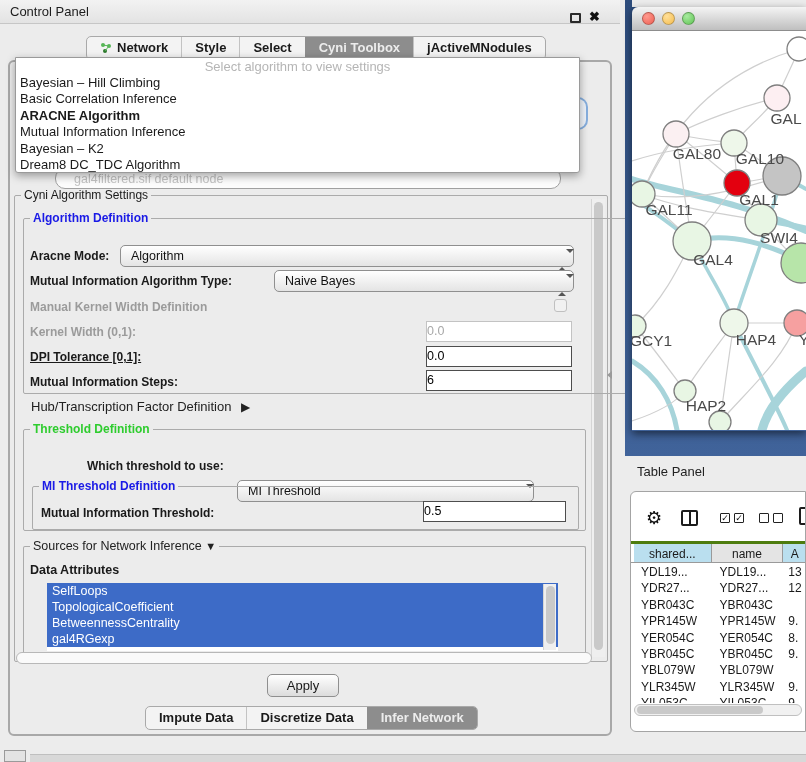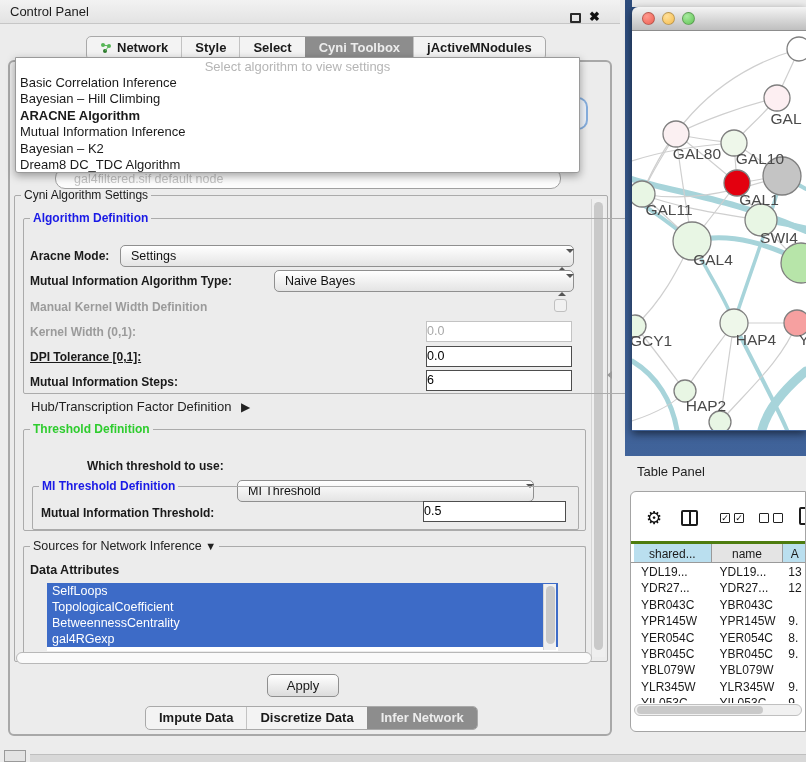--- a/index.html
+++ b/index.html
@@ -163,42 +163,42 @@
 </div>
 
 <div class="abs" id="cp-frame"></div>
 
 <div class="abs" id="focus-fragment"></div>
 <div class="abs" id="ghost-combo">gal4filtered.sif default node</div>
 
 <div class="abs" id="algo-popup">
   <div class="ph">Select algorithm to view settings</div>
   <div id="dd-items">
+      <div class="dd-item">Bayesian – Hill Climbing</div>
       <div class="dd-item">Basic Correlation Inference</div>
-      <div class="dd-item">Bayesian – Hill Climbing</div>
       <div class="dd-item sel">ARACNE Algorithm</div>
       <div class="dd-item">Mutual Information Inference</div>
       <div class="dd-item">Bayesian – K2</div>
       <div class="dd-item">Dream8 DC_TDC Algorithm</div>
     </div>
 </div>
 
 <div class="fs" id="settings-fs" style="left:14px; top:195px; width:594px; height:467px;padding-left:12px;">
   <div class="legend">Cyni Algorithm Settings</div>
 
   <div class="scroll-v" style="right:2px; top:3px; width:14px; height:458px;">
     <div class="thumb" style="top:3px; height:448px;"></div>
   </div>
 
   <div class="fs" style="left:8px; top:22px; width:664px; height:176px;">
     <div class="legend blue">Algorithm Definition</div>
 
     <div class="lbl" style="left:6px; top:30px;">Aracne Mode:</div>
     <div class="combo" style="left:96px; top:26px; width:454px;">
-      <span>Settings</span>
+      <span>Algorithm</span>
       <span class="arrows"><span class="up"></span><span class="dn"></span></span>
     </div>
 
     <div class="lbl" style="left:6px; top:55px;">Mutual Information Algorithm Type:</div>
     <div class="combo" style="left:250px; top:51px; width:300px;">
       <span>Naive Bayes</span>
       <span class="arrows"><span class="up"></span><span class="dn"></span></span>
     </div>
 
     <div class="lbl dis" style="left:6px; top:81px;">Manual Kernel Width Definition</div>

